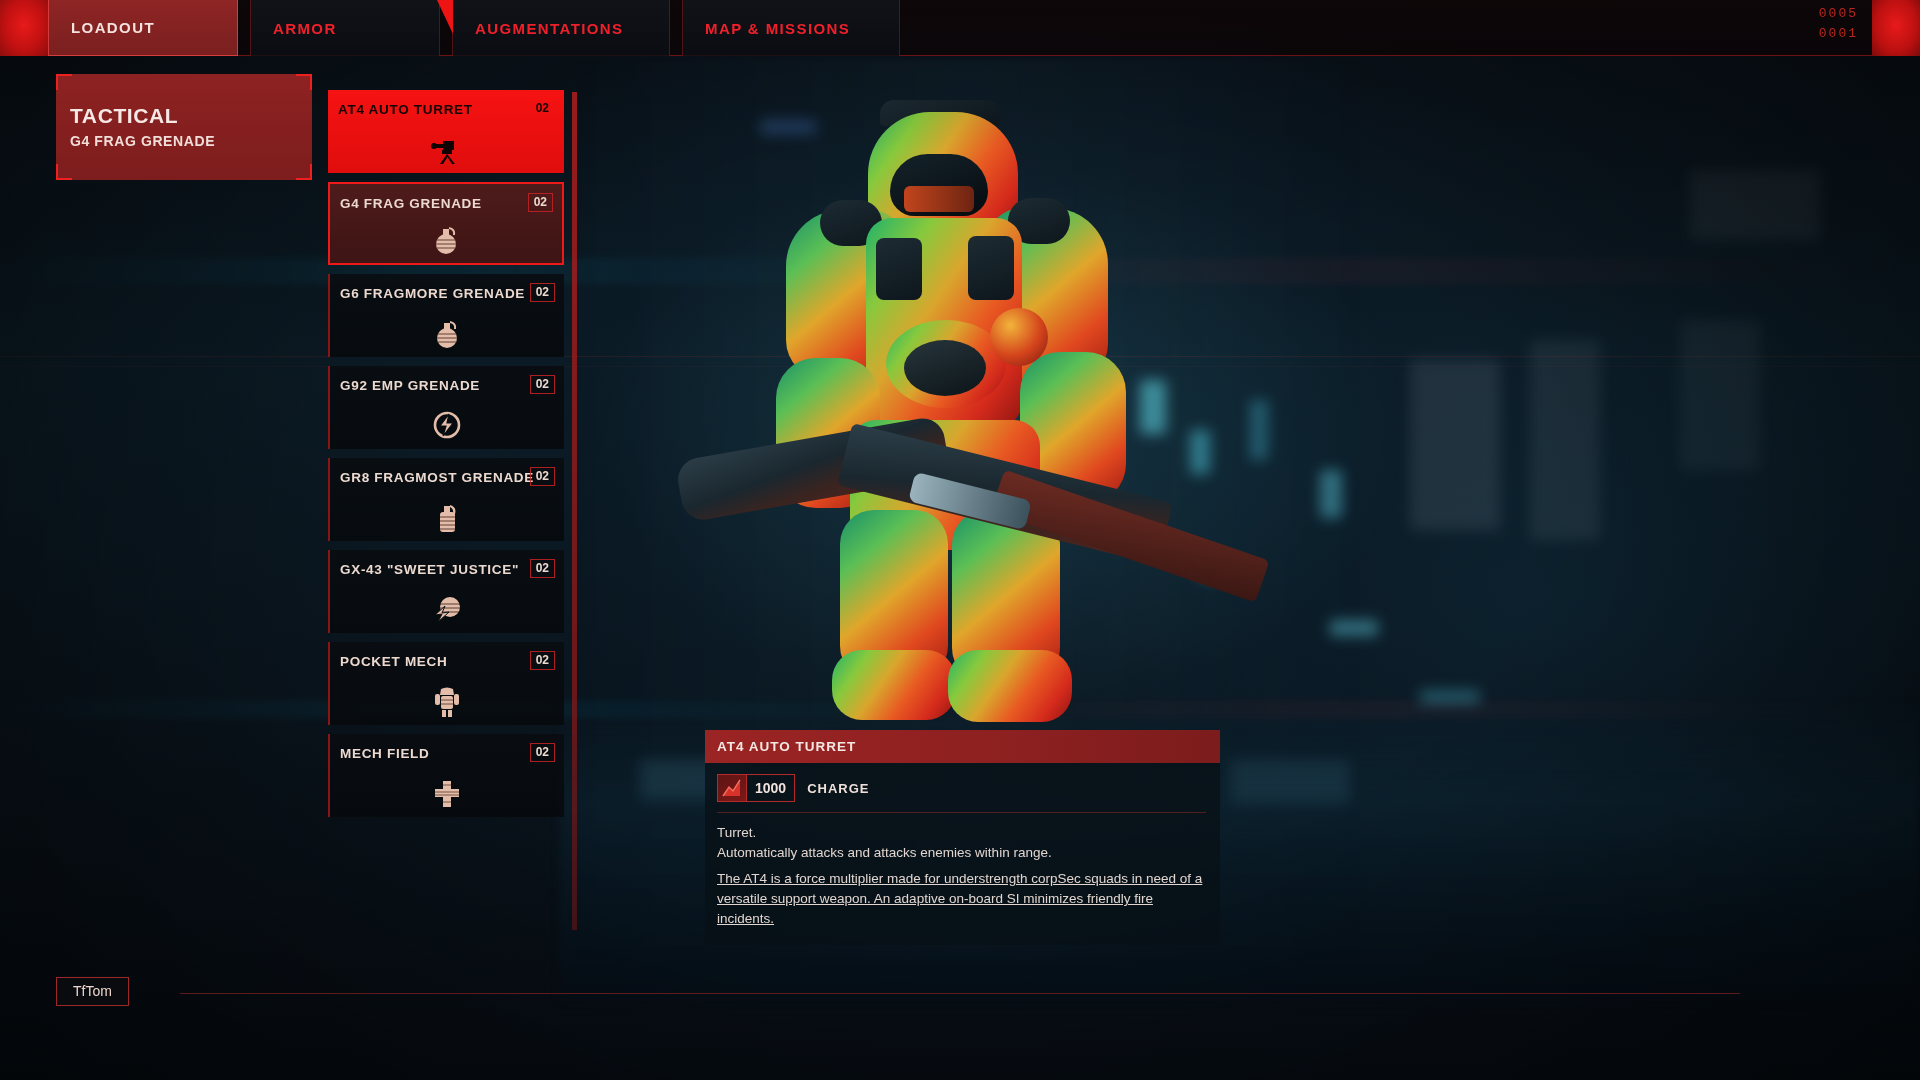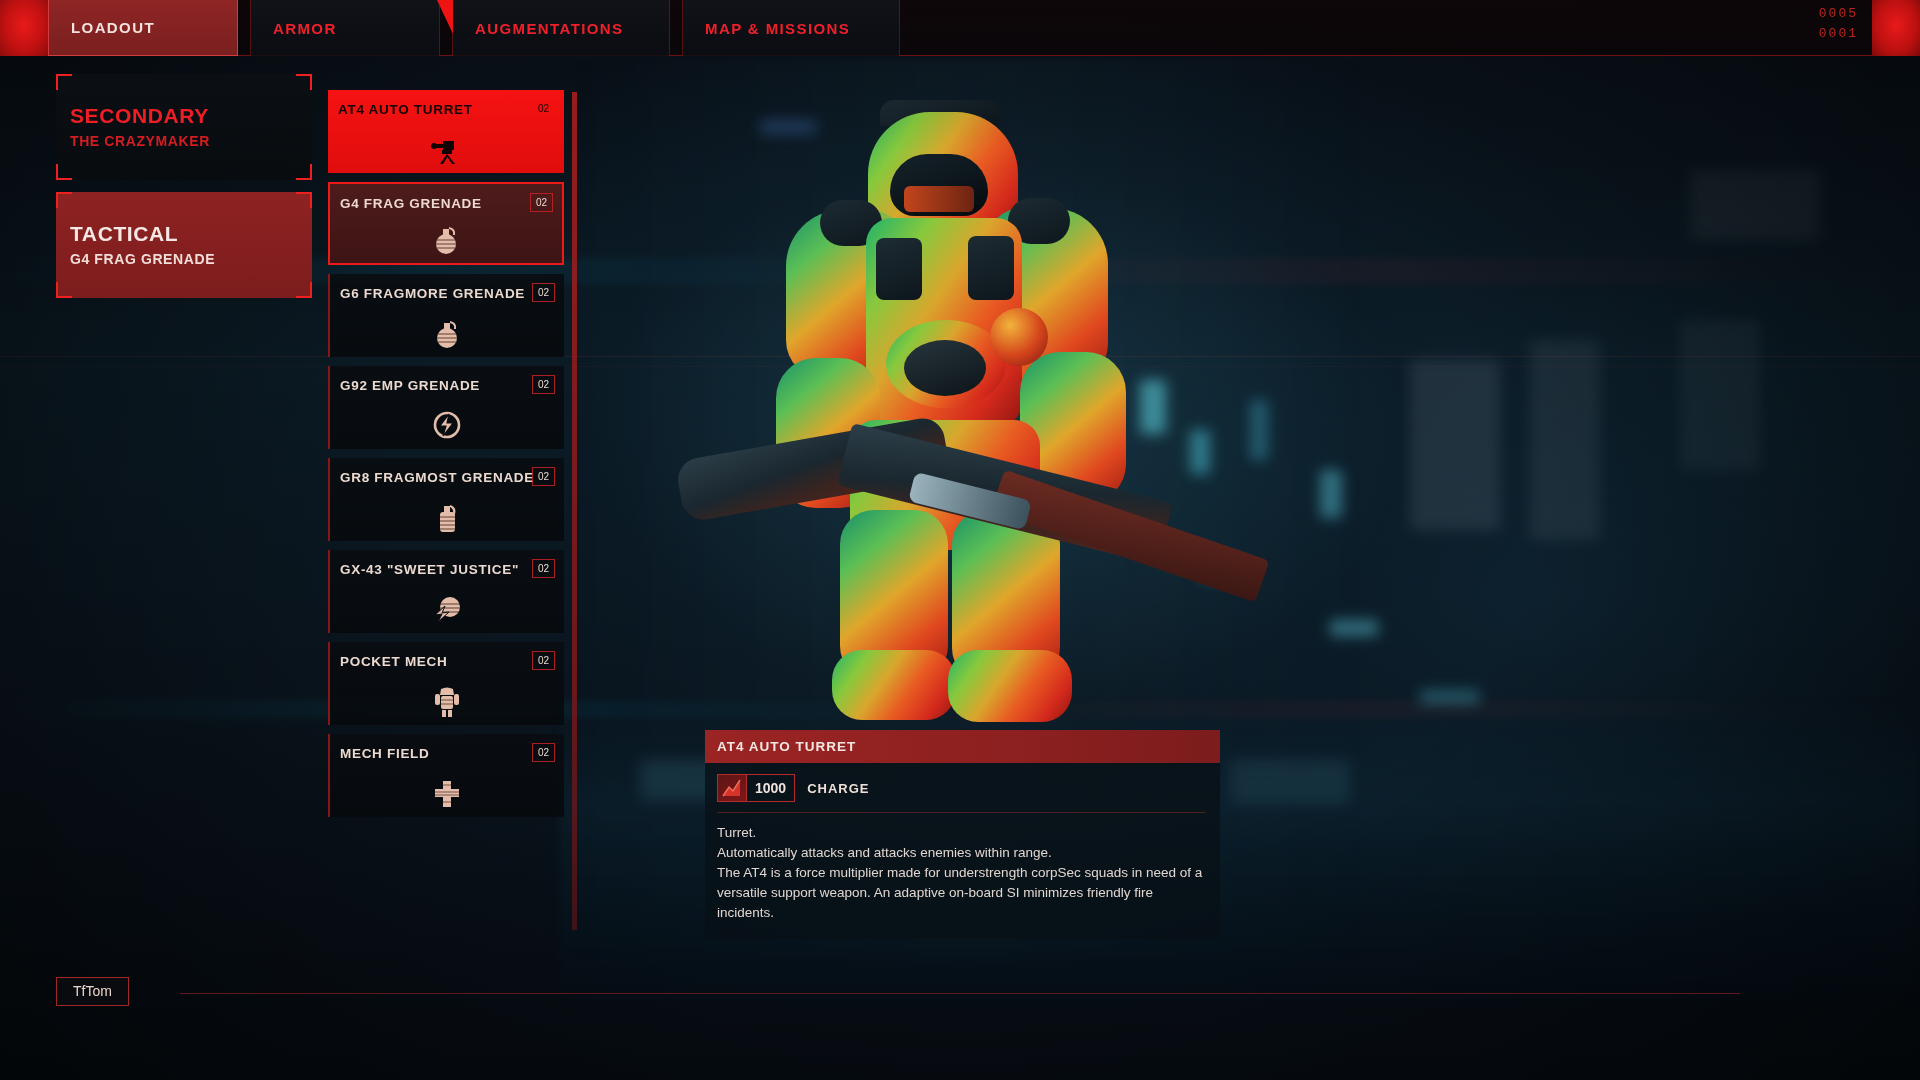--- a/index.html
+++ b/index.html
@@ -143,21 +143,21 @@
     background: linear-gradient(180deg, rgba(9,12,16,0.88) 0%, rgba(6,9,12,0.88) 100%);
     border-left: 2px solid rgba(160,25,25,0.85);
   }
   .item .iname {
     position: absolute; left: 10px; top: 12px;
     font-size: 13.5px; font-weight: bold; letter-spacing: 0.7px;
     color: #ecd9cf; white-space: nowrap;
   }
   .item .iqty {
     position: absolute; right: 9px; top: 9px;
-    font-size: 10px; font-weight: normal; color: #ecd9cf;
+    font-size: 12px; font-weight: bold; color: #ecd9cf;
     border: 1px solid rgba(200,35,35,0.85);
     padding: 1px 5px; line-height: 15px;
   }
   .item .iicon {
     position: absolute; left: 50%; transform: translateX(-50%);
     bottom: 8px; width: 34px; height: 34px;
     display: flex; align-items: flex-end; justify-content: center;
   }
   .item.sel-hard {
     background: linear-gradient(180deg, #f61212 0%, #e00d0d 100%);
@@ -193,21 +193,21 @@
     display: flex; align-items: center; justify-content: center;
   }
   .stat-val {
     min-width: 48px; padding: 0 8px; display: flex; align-items: center; justify-content: center;
     font-size: 14px; font-weight: bold; color: #f0e2dc;
     border-left: 1px solid rgba(200,45,45,0.9);
   }
   .stat-label { font-size: 13px; font-weight: bold; letter-spacing: 1px; color: #efe0da; }
   .divider { height: 1px; background: rgba(175,45,45,0.45); margin: 4px 0 10px; }
   .desc { font-size: 13.5px; line-height: 20px; color: #e2d6d0; }
-  .desc.para2 { margin-top: 0; }
+  .desc.para2 { margin-top: 6px; text-decoration: underline; }
 
   
   #bottom-line {
     position: absolute; left: 180px; top: 993px; width: 1560px; height: 1px;
     background: rgba(170,40,40,0.55);
   }
   #tag {
     position: absolute; left: 56px; top: 977px;
     border: 1px solid rgba(185,45,45,0.85);
     background: rgba(10,12,16,0.85);
@@ -301,28 +301,20 @@
       <span>MAP &amp; MISSIONS</span>
     </div>
     <div id="nav-counters">
       <div>0005</div>
       <div>0001</div>
     </div>
     <div class="nav-right-block"></div>
   </div>
 
   <div id="slots">
-    <div class="slot">
-      <span class="br tl"></span>
-      <span class="br tr"></span>
-      <span class="br bl"></span>
-      <span class="br br2"></span>
-      <div class="slot-title">SECONDARY</div>
-      <div class="slot-sub">THE CRAZYMAKER</div>
-    </div>
     <div class="slot equipped">
       <span class="br tl"></span>
       <span class="br tr"></span>
       <span class="br bl"></span>
       <span class="br br2"></span>
       <div class="slot-title">TACTICAL</div>
       <div class="slot-sub">G4 FRAG GRENADE</div>
     </div>
   </div>
 

